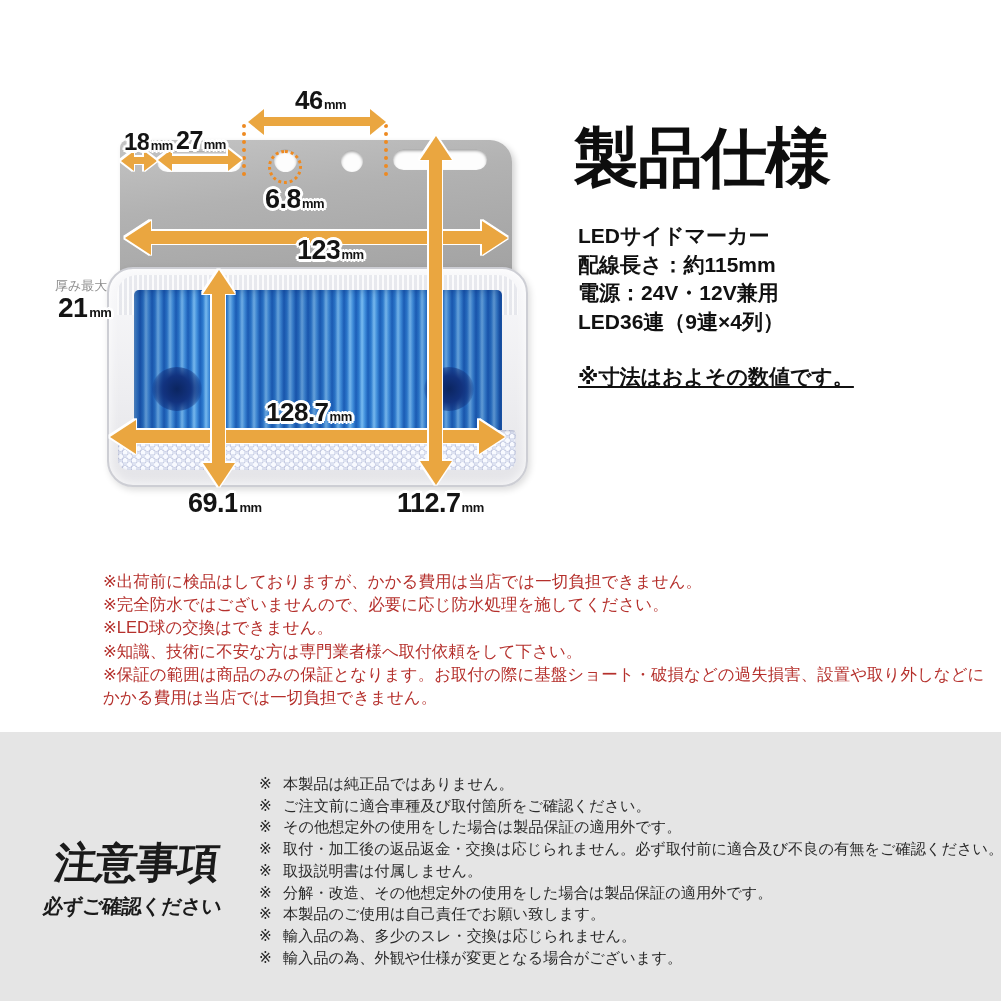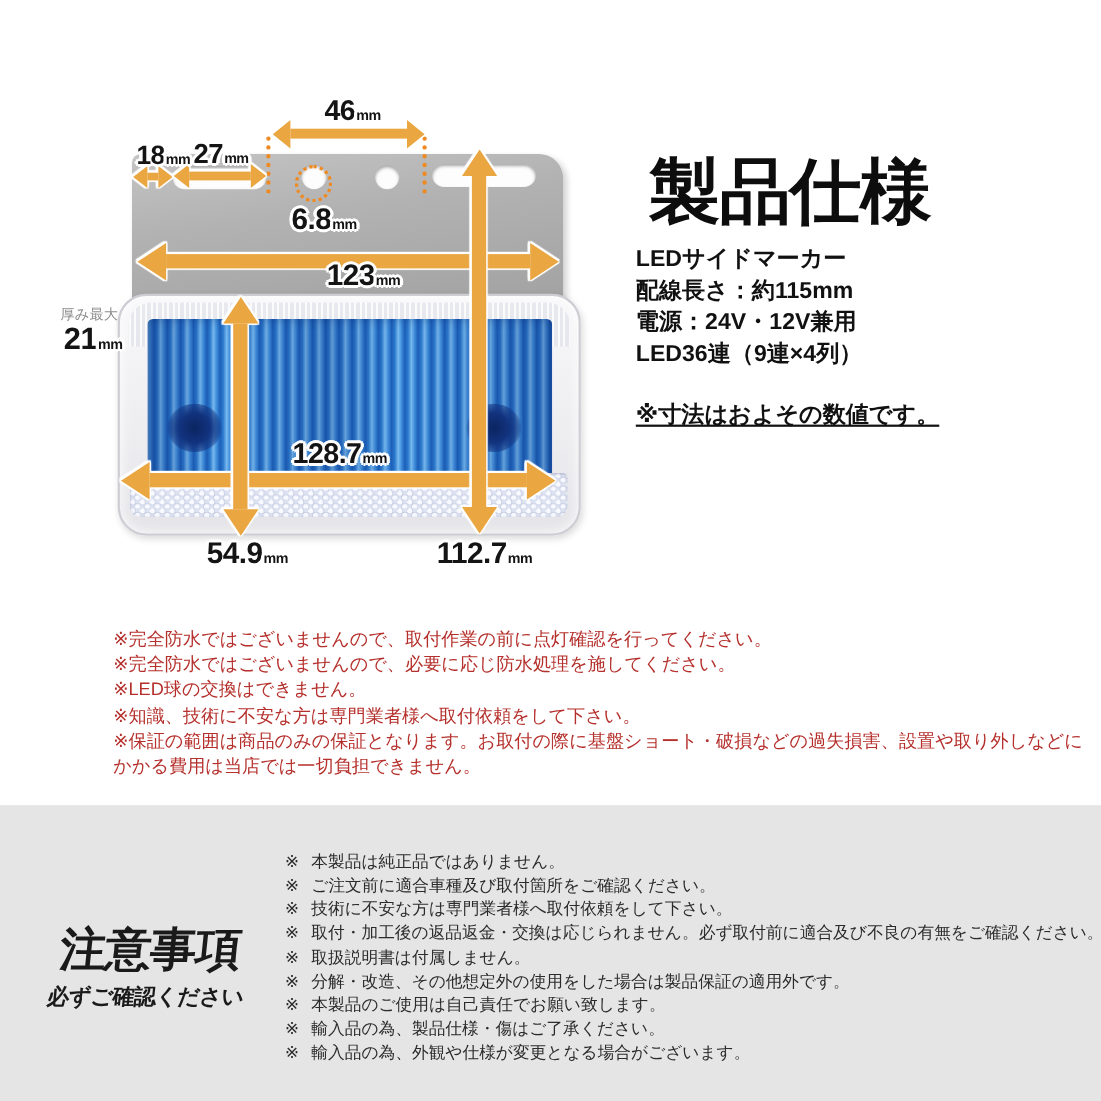--- a/index.html
+++ b/index.html
@@ -79,21 +79,21 @@
     position:absolute;font-weight:bold;color:#141414;letter-spacing:-.5px;z-index:6;line-height:1;
     text-shadow:-2px -2px 0 #fff,2px -2px 0 #fff,-2px 2px 0 #fff,2px 2px 0 #fff,
                 -3px 0 0 #fff,3px 0 0 #fff,0 -3px 0 #fff,0 3px 0 #fff;
     white-space:nowrap;
   }
   .lab .unit{font-size:13px;font-weight:bold;margin-left:1px;margin-top:46px;}
   .thick-label{position:absolute;left:55px;top:277px;font-size:13px;color:#8d8d8d;z-index:6;white-space:nowrap;}
 
   
   .spec-title{
-    position:absolute;left:574px;top:124px;margin:16px;
+    position:absolute;left:574px;top:124px;margin:0;
     font-size:65px;font-weight:900;letter-spacing:-1px;color:#0d0d0d;line-height:1.05;white-space:nowrap;
   }
   .spec-lines{position:absolute;left:578px;top:222px;font-size:21px;font-weight:bold;color:#111;line-height:28.7px;white-space:nowrap;}
   .spec-note{position:absolute;left:578px;top:363px;font-size:21px;font-weight:bold;color:#111;white-space:nowrap;text-decoration:underline;}
 
   
   .warnings{position:absolute;left:103px;top:570px;font-size:16.5px;line-height:23.2px;color:#b5302c;white-space:nowrap;}
 
   
   .notice-bg{position:absolute;left:0;top:732px;width:1001px;height:269px;background:#e5e5e5;z-index:0;}
@@ -139,53 +139,53 @@
     <div class="ah" style="left:136px;top:430px;width:343px;height:13px;--hl:26px;--hh:17px;"></div>
     <div class="av" style="left:212px;top:294px;width:13px;height:169px;--hl:24px;--hh:16px;"></div>
     <div class="av" style="left:429px;top:160px;width:13px;height:301px;--hl:24px;--hh:16px;"></div>
 
     <div class="lab" style="left:124px;top:130px;font-size:24px;"><span>18</span><span class="unit">mm</span></div>
     <div class="lab" style="left:176px;top:128px;font-size:25px;"><span>27</span><span class="unit">mm</span></div>
     <div class="lab" style="left:295px;top:87px;font-size:26px;"><span>46</span><span class="unit">mm</span></div>
     <div class="lab" style="left:265px;top:186px;font-size:27px;"><span>6.8</span><span class="unit">mm</span></div>
     <div class="lab" style="left:297px;top:237px;font-size:27px;"><span>123</span><span class="unit">mm</span></div>
     <div class="lab" style="left:266px;top:399px;font-size:26px;"><span>128.7</span><span class="unit">mm</span></div>
-    <div class="lab" style="left:188px;top:490px;font-size:27px;"><span>54.9</span><span class="unit">mm</span></div>
+    <div class="lab" style="left:188px;top:490px;font-size:27px;"><span>69.1</span><span class="unit">mm</span></div>
     <div class="lab" style="left:397px;top:490px;font-size:27px;"><span>112.7</span><span class="unit">mm</span></div>
     <div class="thick-label">厚み最大</div>
     <div class="lab" style="left:58px;top:294px;font-size:28px;"><span>21</span><span class="unit">mm</span></div>
   </div>
 
   <h1 class="spec-title">製品仕様</h1>
   <div class="spec-lines">
     <div>LEDサイドマーカー</div>
     <div>配線長さ：約115mm</div>
     <div>電源：24V・12V兼用</div>
     <div>LED36連（9連×4列）</div>
   </div>
   <div class="spec-note">※寸法はおよその数値です。</div>
 
   <div class="warnings">
-    <div>※完全防水ではございませんので、取付作業の前に点灯確認を行ってください。</div>
+    <div>※出荷前に検品はしておりますが、かかる費用は当店では一切負担できません。</div>
     <div>※完全防水ではございませんので、必要に応じ防水処理を施してください。</div>
     <div>※LED球の交換はできません。</div>
     <div>※知識、技術に不安な方は専門業者様へ取付依頼をして下さい。</div>
     <div>※保証の範囲は商品のみの保証となります。お取付の際に基盤ショート・破損などの過失損害、設置や取り外しなどに</div>
     <div>かかる費用は当店では一切負担できません。</div>
   </div>
 
   <div class="notice-head">
     <div class="notice-title">注意事項</div>
     <div class="notice-sub">必ずご確認ください</div>
   </div>
   <ul class="notice-list">
     <li><span class="marker">※</span><span>本製品は純正品ではありません。</span></li>
     <li><span class="marker">※</span><span>ご注文前に適合車種及び取付箇所をご確認ください。</span></li>
-    <li><span class="marker">※</span><span>技術に不安な方は専門業者様へ取付依頼をして下さい。</span></li>
+    <li><span class="marker">※</span><span>その他想定外の使用をした場合は製品保証の適用外です。</span></li>
     <li><span class="marker">※</span><span>取付・加工後の返品返金・交換は応じられません。必ず取付前に適合及び不良の有無をご確認ください。</span></li>
     <li><span class="marker">※</span><span>取扱説明書は付属しません。</span></li>
     <li><span class="marker">※</span><span>分解・改造、その他想定外の使用をした場合は製品保証の適用外です。</span></li>
     <li><span class="marker">※</span><span>本製品のご使用は自己責任でお願い致します。</span></li>
-    <li><span class="marker">※</span><span>輸入品の為、製品仕様・傷はご了承ください。</span></li>
+    <li><span class="marker">※</span><span>輸入品の為、多少のスレ・交換は応じられません。</span></li>
     <li><span class="marker">※</span><span>輸入品の為、外観や仕様が変更となる場合がございます。</span></li>
   </ul>
 
 </div>
 
 </body></html>

